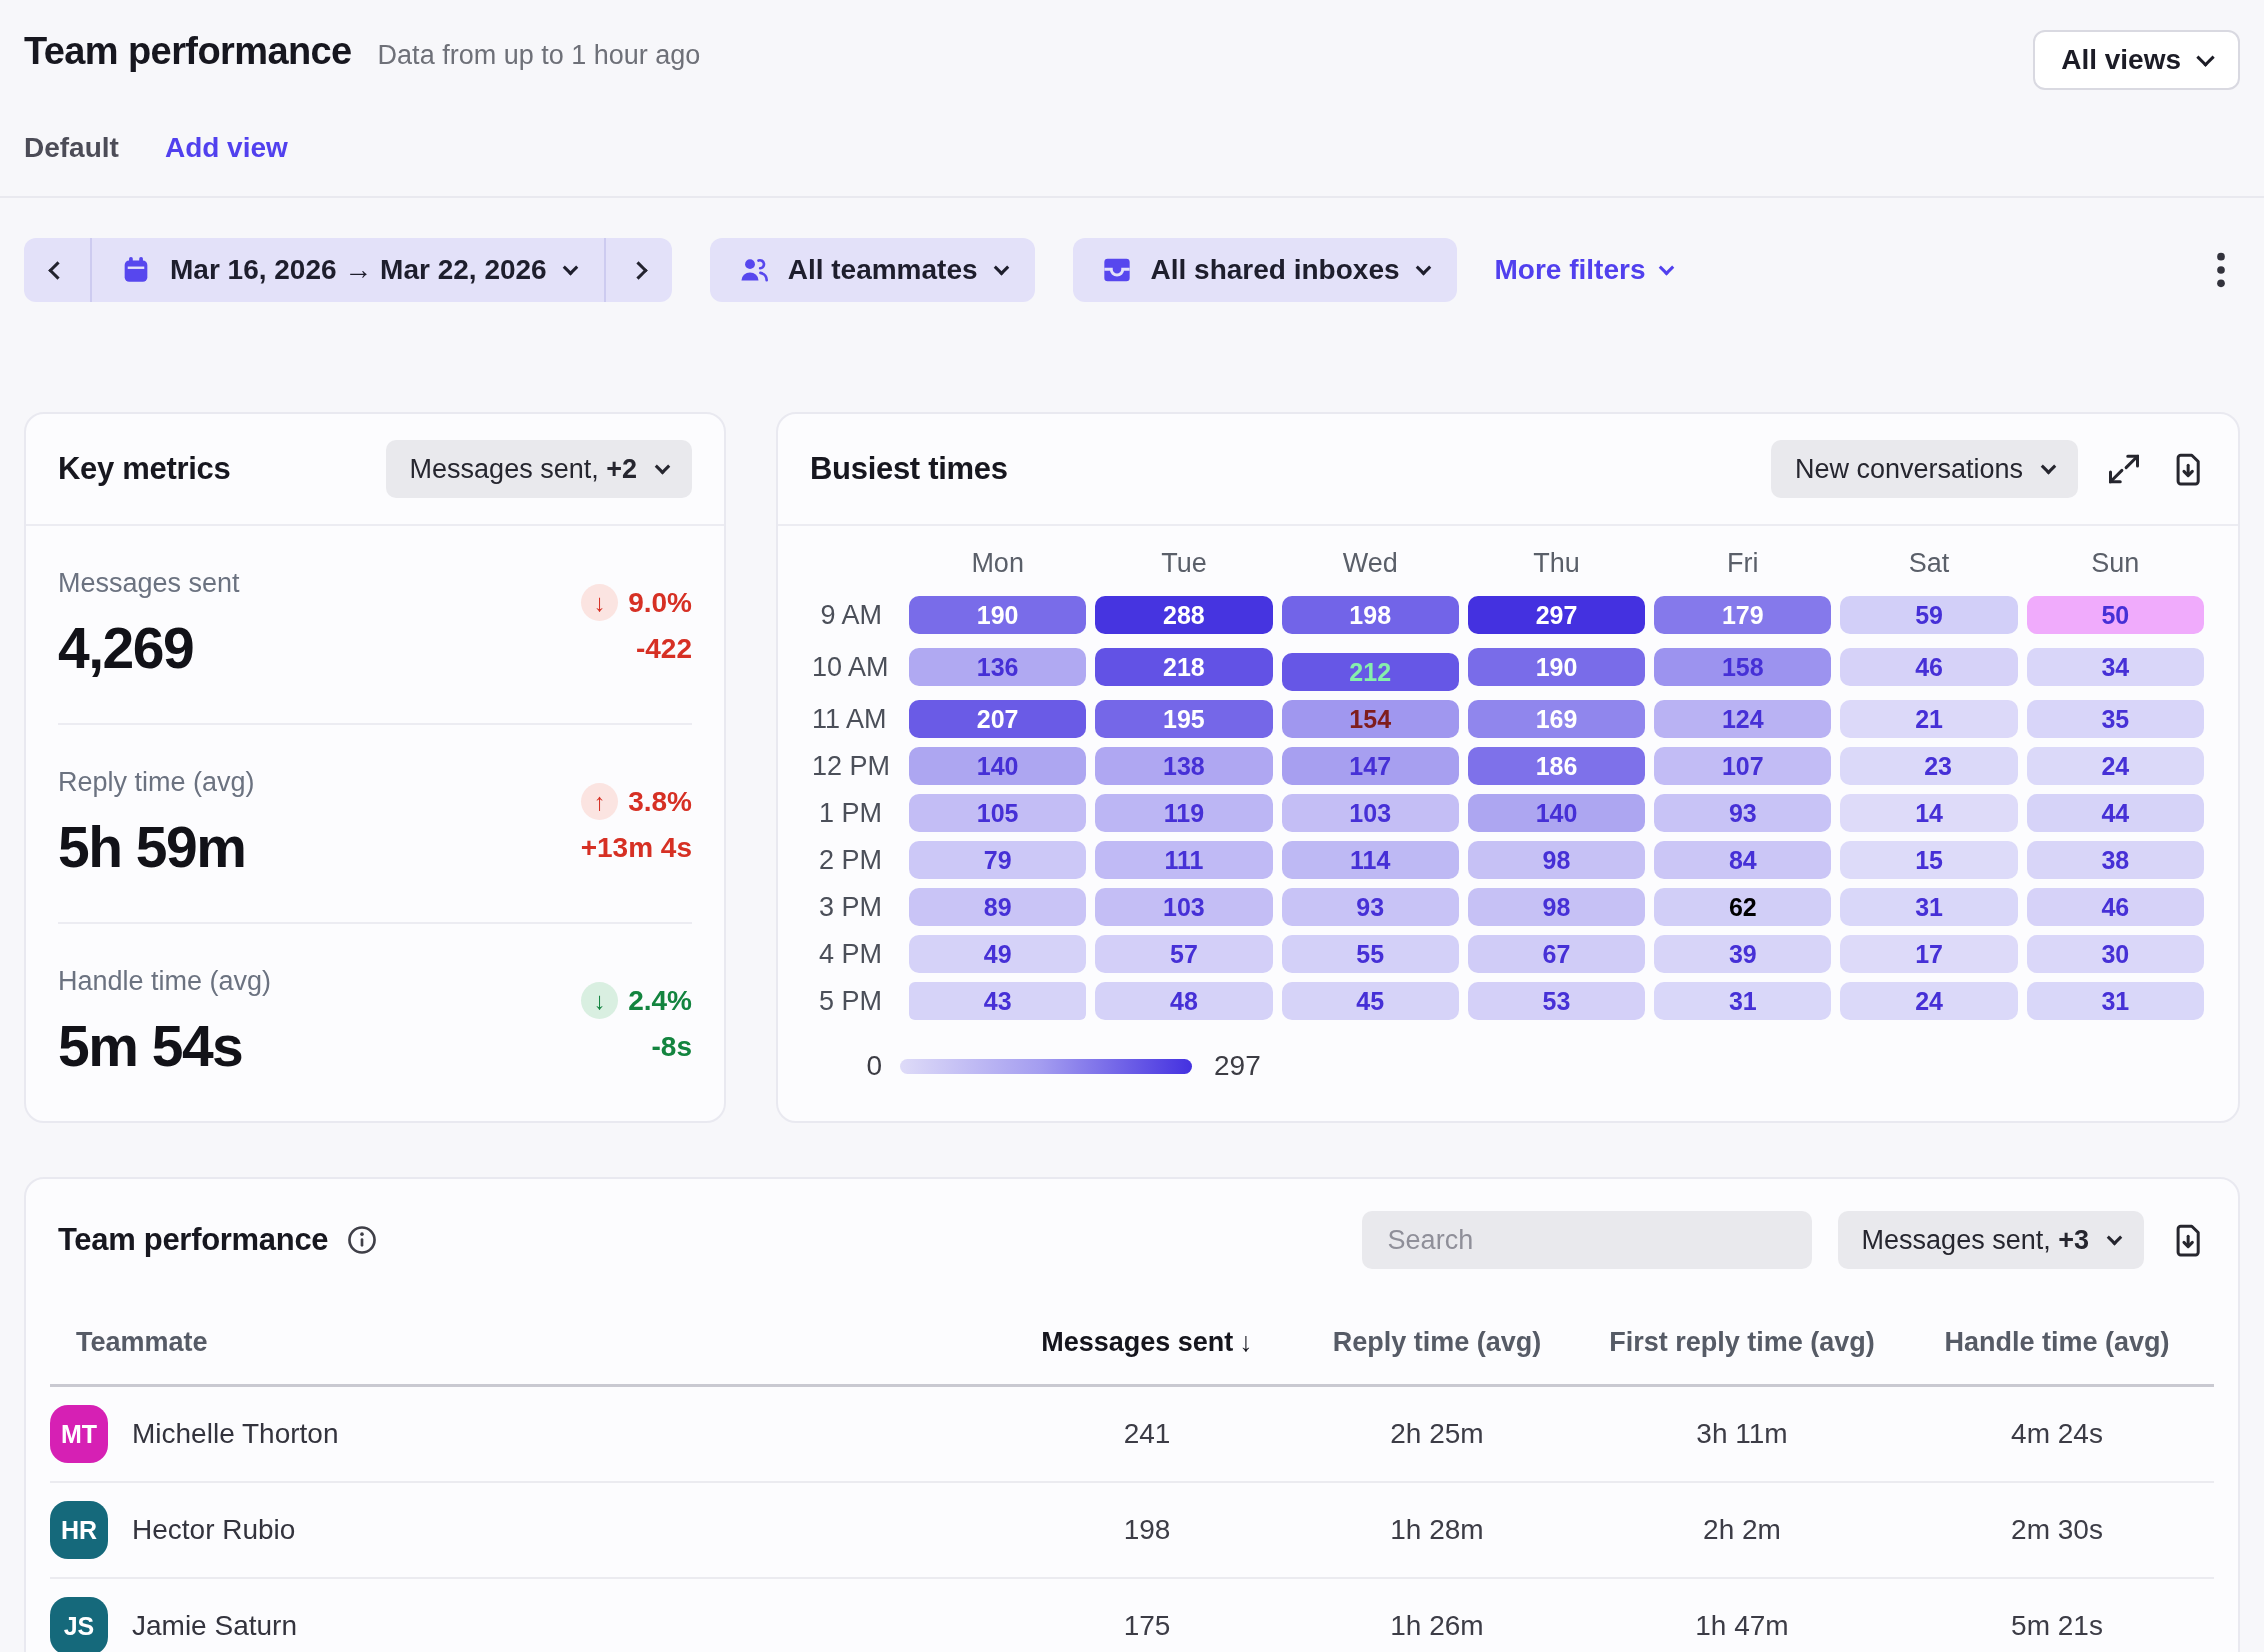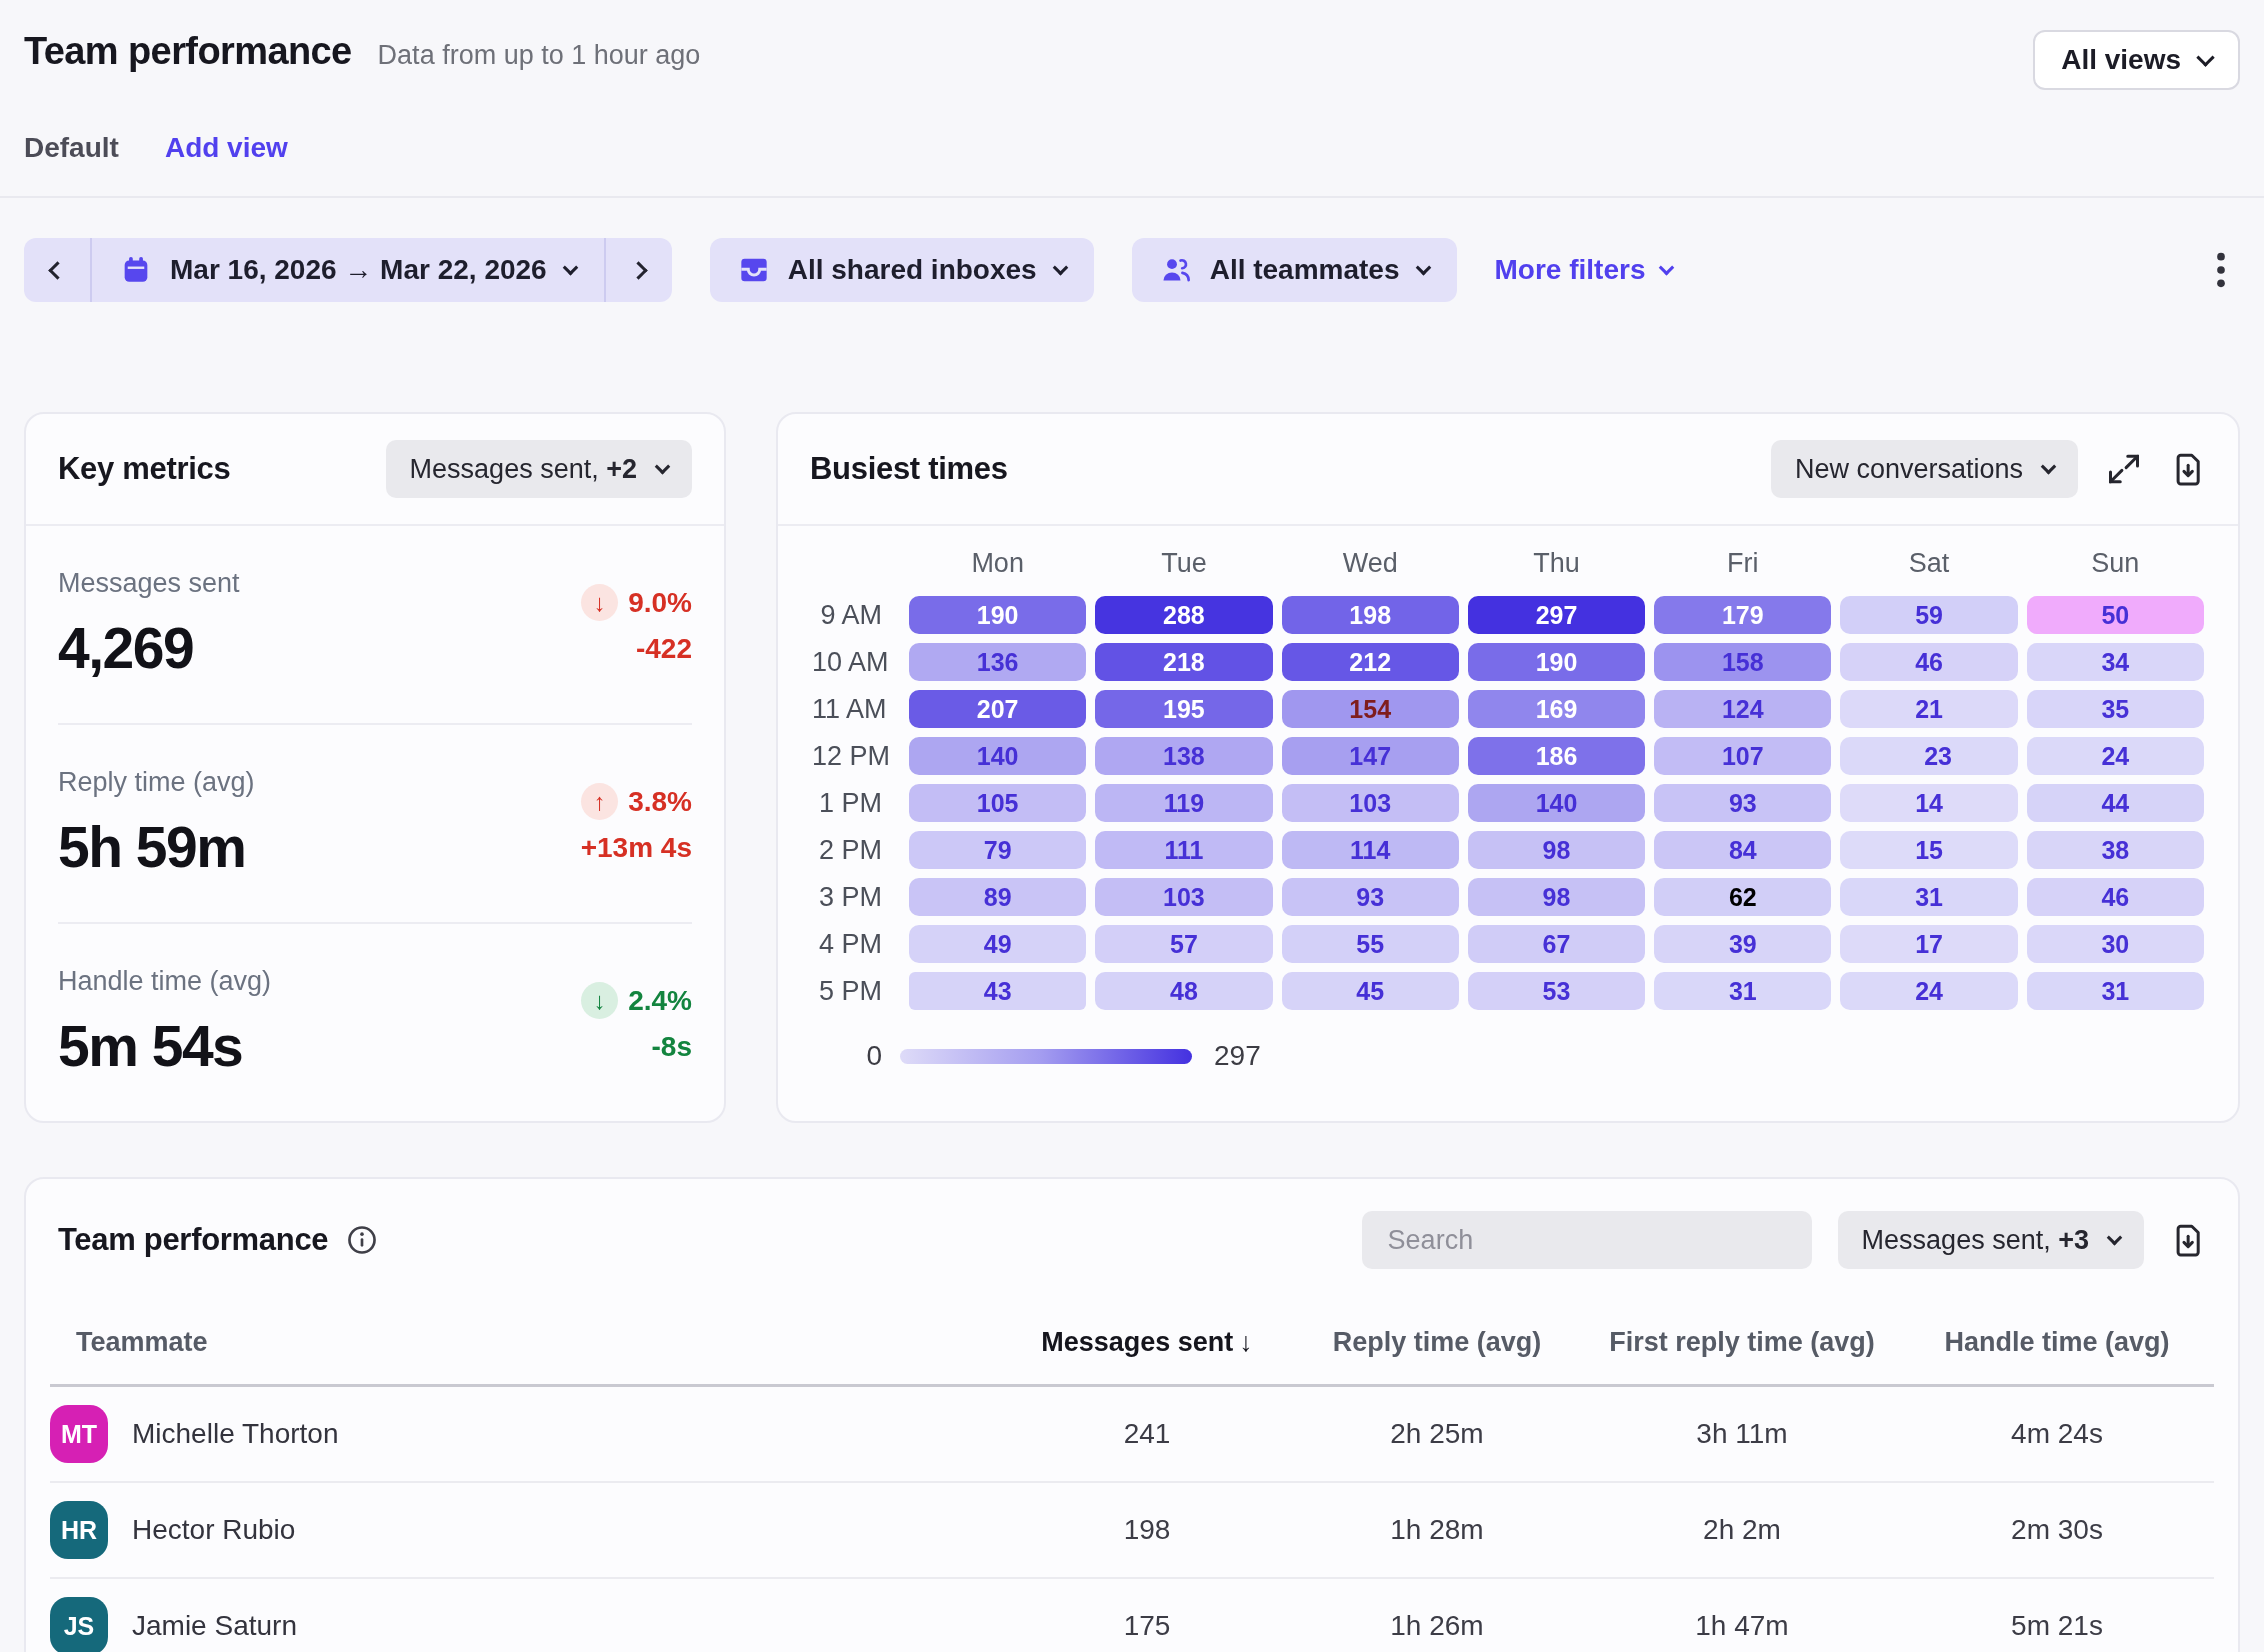--- a/index.html
+++ b/index.html
@@ -129,35 +129,35 @@
       <span class="chev" style="width:11px;height:11px;"></span>
     </div>
     <div class="dg-sep"></div>
     <div class="dg-btn">
         <span class="chev chev-right"></span>
       </div>
   </div>
 
   <div class="pill-filter">
     <svg width="32" height="32" viewBox="0 0 24 24">
-      <path d="M5 3.5h14A2.5 2.5 0 0 1 21.5 6v12A2.5 2.5 0 0 1 19 20.5H5A2.5 2.5 0 0 1 2.5 18V6A2.5 2.5 0 0 1 5 3.5z" fill="#5747ee"></path>
-      <path d="M2.5 11.5h5.2a4.3 4.3 0 0 0 8.6 0h5.2" fill="none" stroke="#e3e1f9" stroke-width="2.2"></path>
-    </svg>
-    <span>All shared inboxes</span>
-    <span class="chev" style="width:11px;height:11px;"></span>
-  </div>
-
-  <div class="pill-filter">
-    <svg width="32" height="32" viewBox="0 0 24 24">
       <circle cx="9" cy="7.6" r="3.7" fill="#5747ee"></circle>
       <path d="M2.6 19.8a6.4 5.9 0 0 1 12.8 0z" fill="#5747ee"></path>
       <path d="M15.4 4.9a3 3 0 1 1 1.2 5.8" fill="none" stroke="#5747ee" stroke-width="2" stroke-linecap="round"></path>
       <path d="M16.8 14.2c2.7.5 4.6 2.6 4.7 5.4" fill="none" stroke="#5747ee" stroke-width="2" stroke-linecap="round"></path>
     </svg>
     <span>All teammates</span>
+    <span class="chev" style="width:11px;height:11px;"></span>
+  </div>
+
+  <div class="pill-filter">
+    <svg width="32" height="32" viewBox="0 0 24 24">
+      <path d="M5 3.5h14A2.5 2.5 0 0 1 21.5 6v12A2.5 2.5 0 0 1 19 20.5H5A2.5 2.5 0 0 1 2.5 18V6A2.5 2.5 0 0 1 5 3.5z" fill="#5747ee"></path>
+      <path d="M2.5 11.5h5.2a4.3 4.3 0 0 0 8.6 0h5.2" fill="none" stroke="#e3e1f9" stroke-width="2.2"></path>
+    </svg>
+    <span>All shared inboxes</span>
     <span class="chev" style="width:11px;height:11px;"></span>
   </div>
 
   <div class="morefilters">
     <span>More filters</span>
     <span class="chev" style="width:11px;height:11px;"></span>
   </div>
 
   <div class="kebab">
     <svg width="14" height="40" viewBox="0 0 8 24">
@@ -264,21 +264,21 @@
           <div class="heat-cell" style="background: rgb(121, 108, 233); color: rgb(255, 255, 255);">190</div>
           <div class="heat-cell" style="background: rgb(70, 52, 224); color: rgb(255, 255, 255);">288</div>
           <div class="heat-cell" style="background: rgb(114, 100, 232); color: rgb(255, 255, 255);">198</div>
           <div class="heat-cell" style="background: rgb(68, 49, 224); color: rgb(255, 255, 255);">297</div>
           <div class="heat-cell" style="background: rgb(133, 121, 235); color: rgb(255, 255, 255);">179</div>
           <div class="heat-cell" style="background: rgb(210, 207, 248); color: rgb(70, 48, 214);">59</div>
           <div class="heat-cell" style="background: #f0abfc; color: rgb(70, 48, 214);">50</div>
           <div class="time-label">10 AM</div>
           <div class="heat-cell" style="background: rgb(176, 169, 242); color: rgb(70, 48, 214);">136</div>
           <div class="heat-cell" style="background: rgb(98, 82, 229); color: rgb(255, 255, 255);">218</div>
-          <div class="heat-cell" style="background: rgb(102, 87, 230); color: #ffffff;">212</div>
+          <div class="heat-cell" style="background: rgb(102, 87, 230); color: #86efac; margin-top: 10px;">212</div>
           <div class="heat-cell" style="background: rgb(121, 108, 233); color: rgb(255, 255, 255);">190</div>
           <div class="heat-cell" style="background: rgb(156, 147, 239); color: rgb(70, 48, 214);">158</div>
           <div class="heat-cell" style="background: rgb(214, 210, 248); color: rgb(70, 48, 214);">46</div>
           <div class="heat-cell" style="background: rgb(217, 214, 249); color: rgb(70, 48, 214);">34</div>
           <div class="time-label">11 AM</div>
           <div class="heat-cell" style="background: rgb(106, 91, 230); color: rgb(255, 255, 255);">207</div>
           <div class="heat-cell" style="background: rgb(117, 103, 232); color: rgb(255, 255, 255);">195</div>
           <div class="heat-cell" style="background: rgb(160, 151, 239); color: #7f1d1d;">154</div>
           <div class="heat-cell" style="background: rgb(144, 134, 237); color: rgb(255, 255, 255);">169</div>
           <div class="heat-cell" style="background: rgb(185, 178, 243); color: rgb(70, 48, 214);">124</div>

